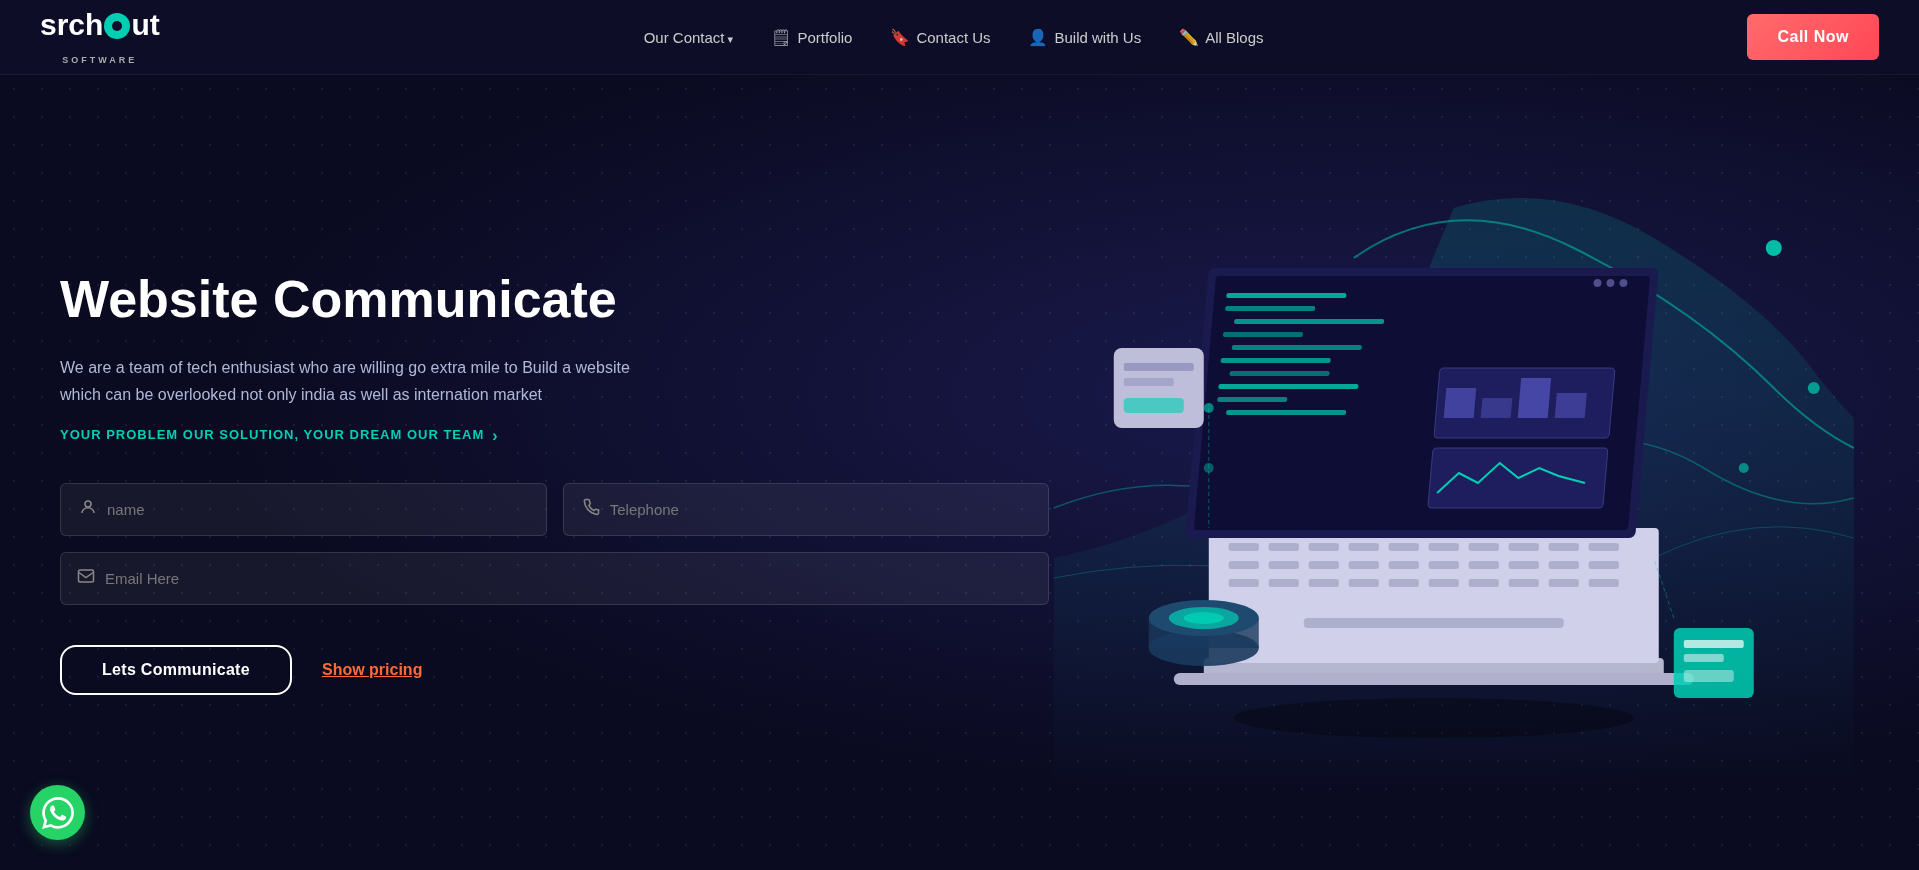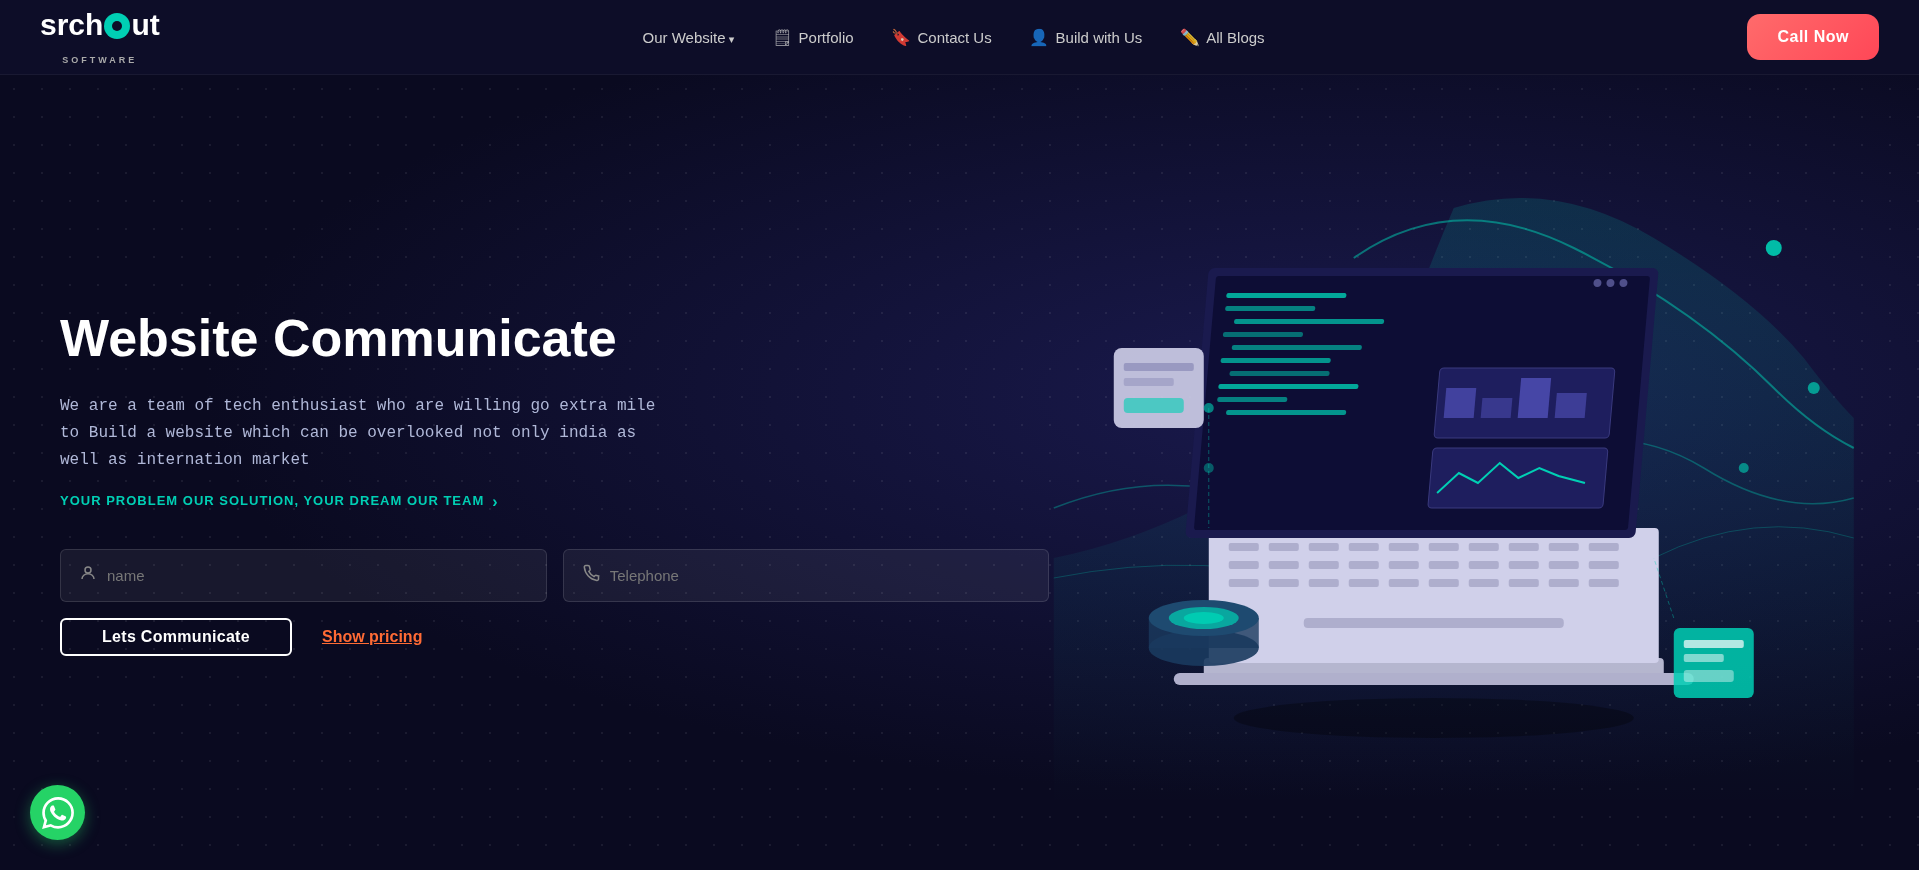--- a/index.html
+++ b/index.html
@@ -49,21 +49,21 @@
     }
     .nav-dropdown::after {
       content: ' ▾';
       font-size: 11px;
     }
     .call-now-btn {
       background: linear-gradient(135deg, #ff6b6b, #ff4757);
       color: #fff;
       border: none;
       padding: 14px 30px;
-      border-radius: 13px;
+      border-radius: 6px;
       font-size: 16px;
       font-weight: 600;
       cursor: pointer;
       letter-spacing: 0.5px;
     }
 
     
     .hero {
       display: flex;
       align-items: center;
@@ -98,21 +98,20 @@
       line-height: 1.15;
       margin-bottom: 24px;
     }
 
     .hero-desc {
       font-size: 16px;
       color: #b0b8d8;
       line-height: 1.7;
       max-width: 600px;
       margin-bottom: 16px;
-      font-family: Liberation Mono, monospace;
     }
 
     .hero-cta-link {
       color: #00cfb4;
       text-decoration: none;
       font-size: 13px;
       font-weight: 600;
       letter-spacing: 1px;
       text-transform: uppercase;
       display: inline-flex;
@@ -183,22 +182,22 @@
     .action-row {
       display: flex;
       align-items: center;
       gap: 30px;
     }
 
     .lets-communicate-btn {
       background: transparent;
       color: #fff;
       border: 2px solid #fff;
-      padding: 8px 40px;
-      border-radius: 6px;
+      padding: 14px 40px;
+      border-radius: 16px;
       font-size: 16px;
       font-weight: 600;
       cursor: pointer;
       letter-spacing: 0.3px;
     }
 
     .show-pricing-link {
       color: #ff6b35;
       font-size: 16px;
       font-weight: 600;
@@ -284,21 +283,21 @@
   <div class="logo">
     <div class="logo-brand">
       <span>srch</span><span class="o-circle" style="display:inline-block;width:26px;height:26px;border-radius:50%;background:#00cfb4;position:relative;top:4px;margin:0 1px;"><span class="o-inner" style="position:absolute;width:10px;height:10px;background:#0d0d28;border-radius:50%;top:50%;left:50%;transform:translate(-50%,-50%);display:block;"></span></span><span>ut</span>
       <div style="font-size:9px;color:#aaa;letter-spacing:3px;text-transform:uppercase;text-align:center;margin-top:16px;">SOFTWARE</div>
     </div>
   </div>
 
   <ul class="nav-links">
     <li>
       <a href="#">
-        <span class="nav-dropdown">Our Website</span>
+        <span class="nav-dropdown">Our Contact</span>
       </a>
     </li>
     <li>
       <a href="#">
         <span class="nav-icon">🗒</span>
         <span>Portfolio</span>
       </a>
     </li>
     <li>
       <a href="#">
@@ -348,20 +347,29 @@
         <div class="form-field">
           <span class="f-icon">
             <svg width="18" height="18" viewBox="0 0 24 24" fill="none" stroke="#888" stroke-width="2">
                 <path d="M22 16.92v3a2 2 0 01-2.18 2A19.86 19.86 0 013.08 4.18 2 2 0 015.06 2h3a2 2 0 012 1.72c.13 1 .37 1.97.72 2.9a2 2 0 01-.45 2.11L9.09 9.91a16 16 0 006.99 7l1.18-1.18a2 2 0 012.11-.45c.93.35 1.9.59 2.9.72A2 2 0 0122 16.92z"></path>
               </svg>
           </span>
           <input type="tel" placeholder="Telephone" style="">
         </div>
       </div>
 
+      <div class="form-field-full">
+        <span class="f-icon">
+          <svg width="18" height="18" viewBox="0 0 24 24" fill="none" stroke="#888" stroke-width="2">
+              <rect x="2" y="4" width="20" height="16" rx="2"></rect>
+              <path d="M2 7l10 7 10-7"></path>
+            </svg>
+        </span>
+        <input type="email" placeholder="Email Here" style="">
+      </div>
     </div>
 
     <div class="action-row">
       <button class="lets-communicate-btn">Lets Communicate</button>
       <a href="#" class="show-pricing-link">Show pricing</a>
     </div>
   </div>
 
   <div class="hero-right">
     <svg class="wave-bg" viewBox="0 0 800 650" xmlns="http://www.w3.org/2000/svg">

